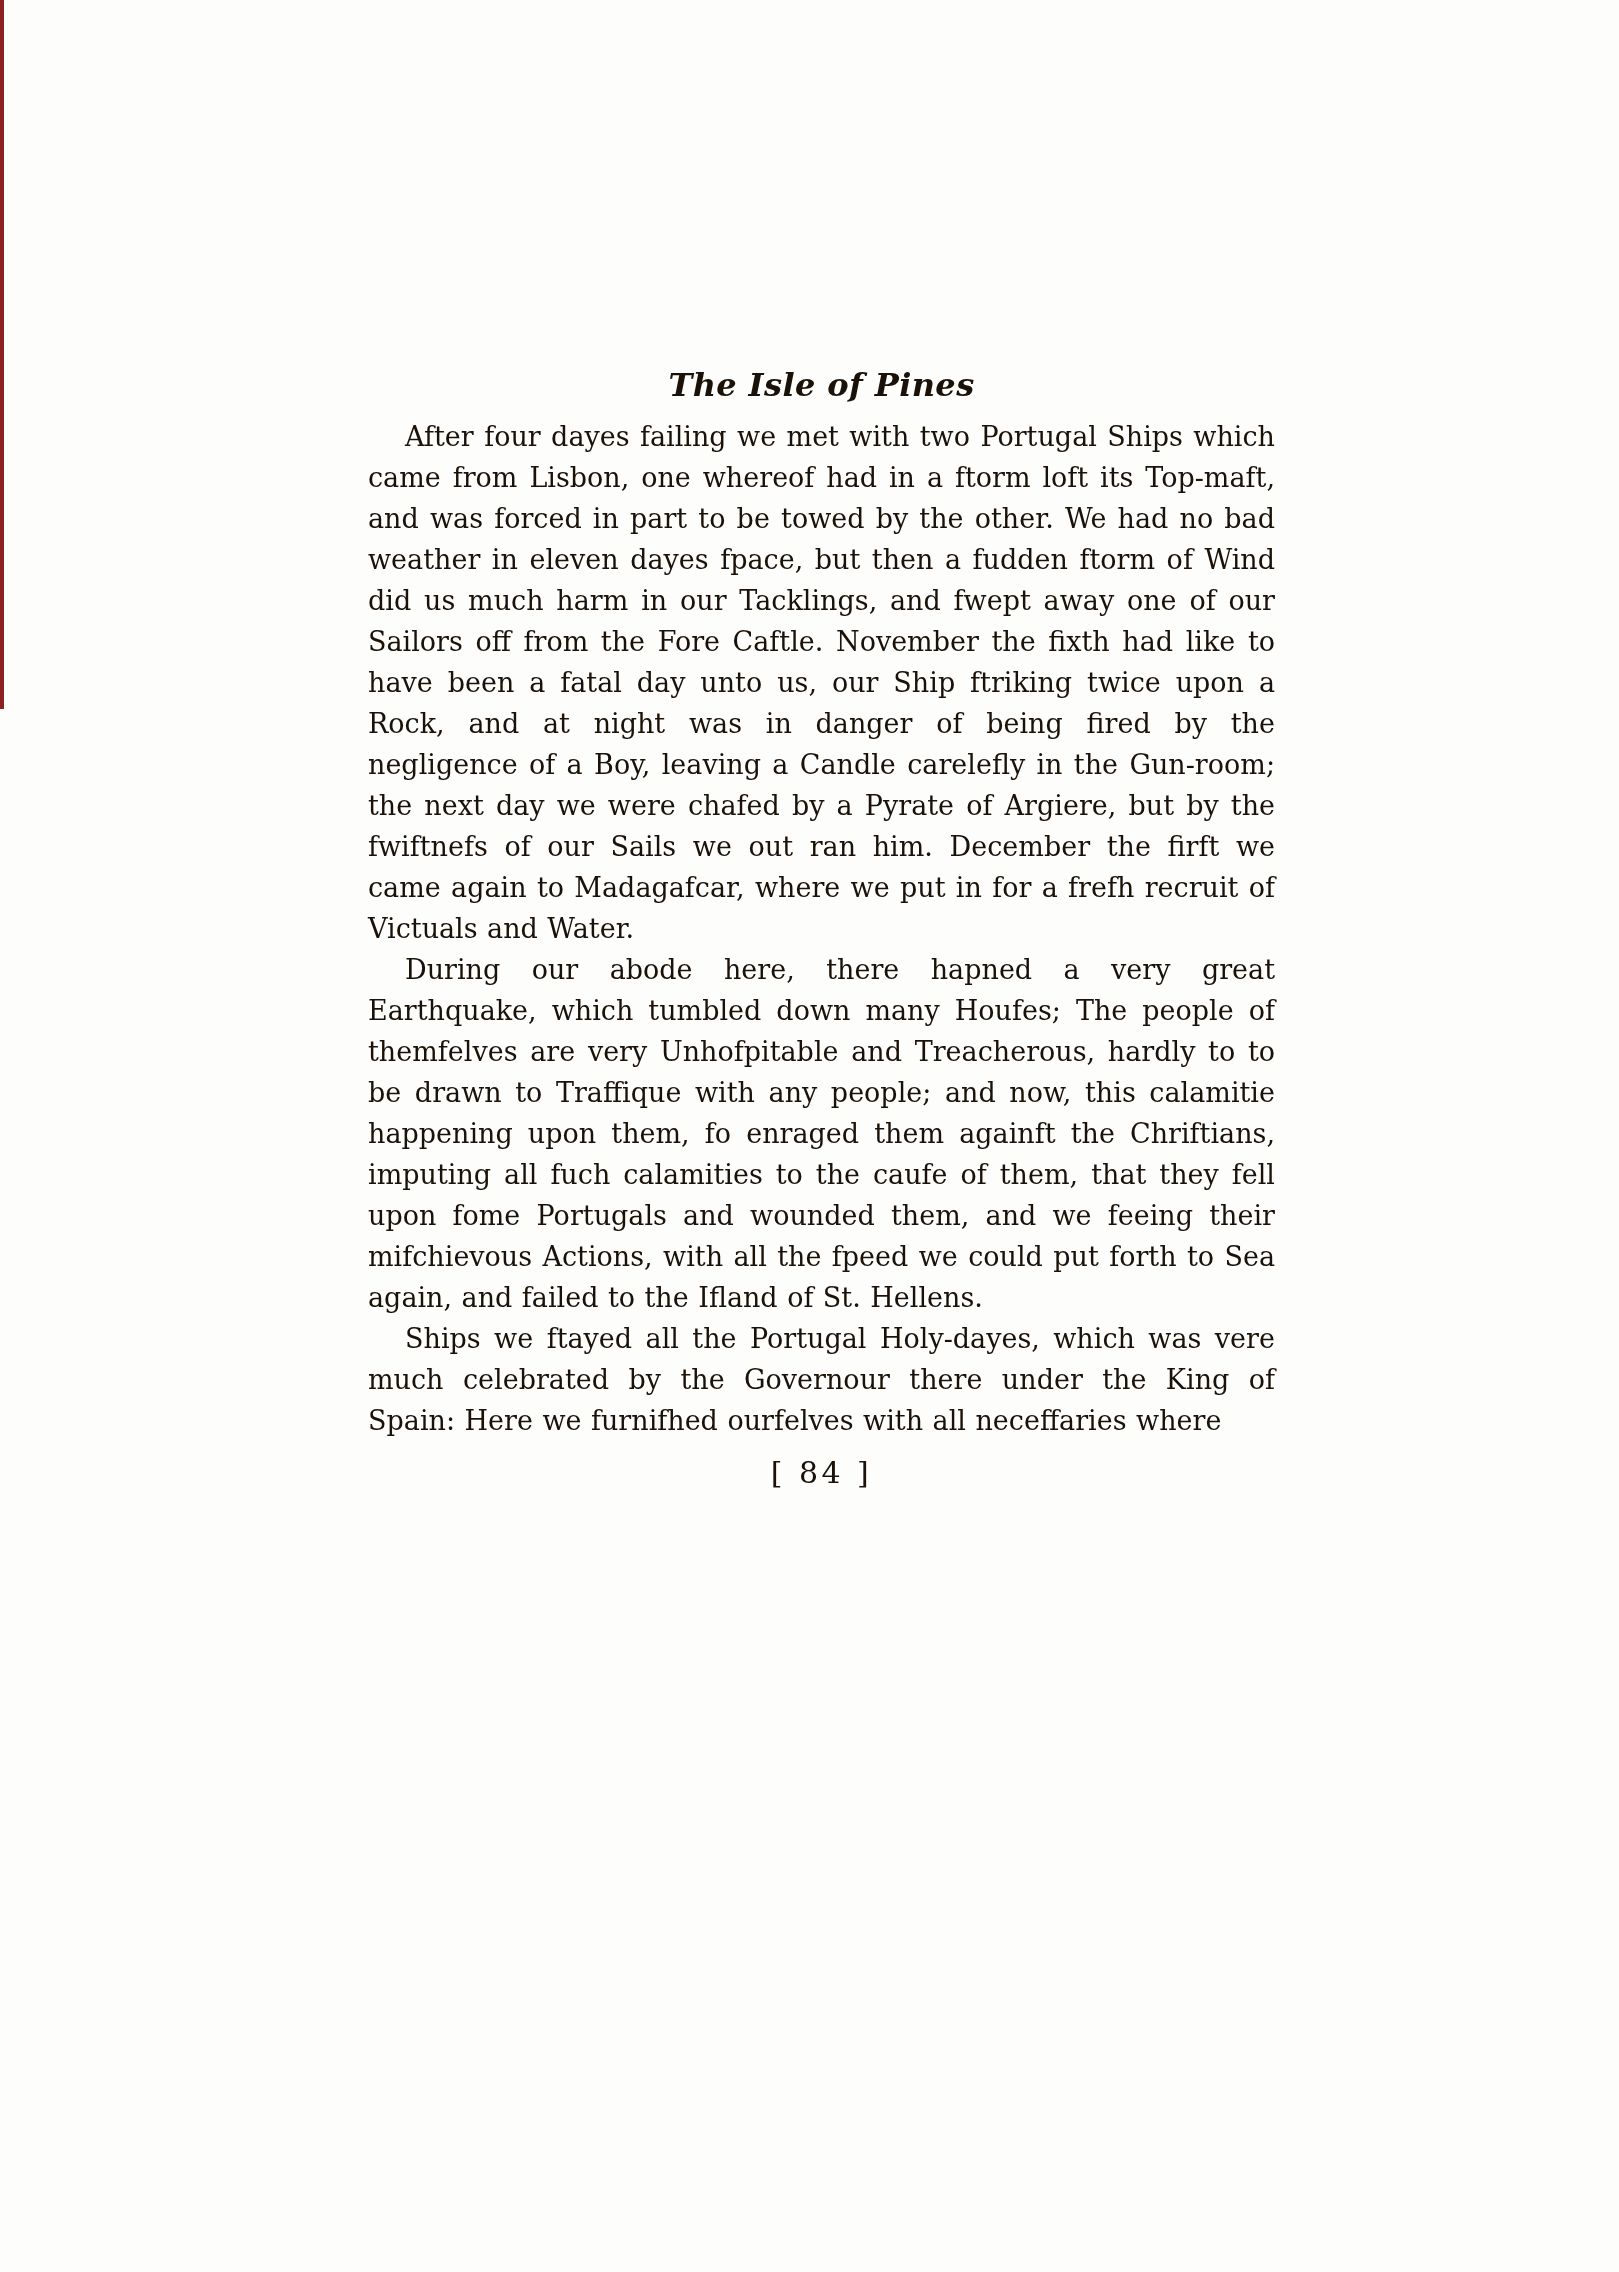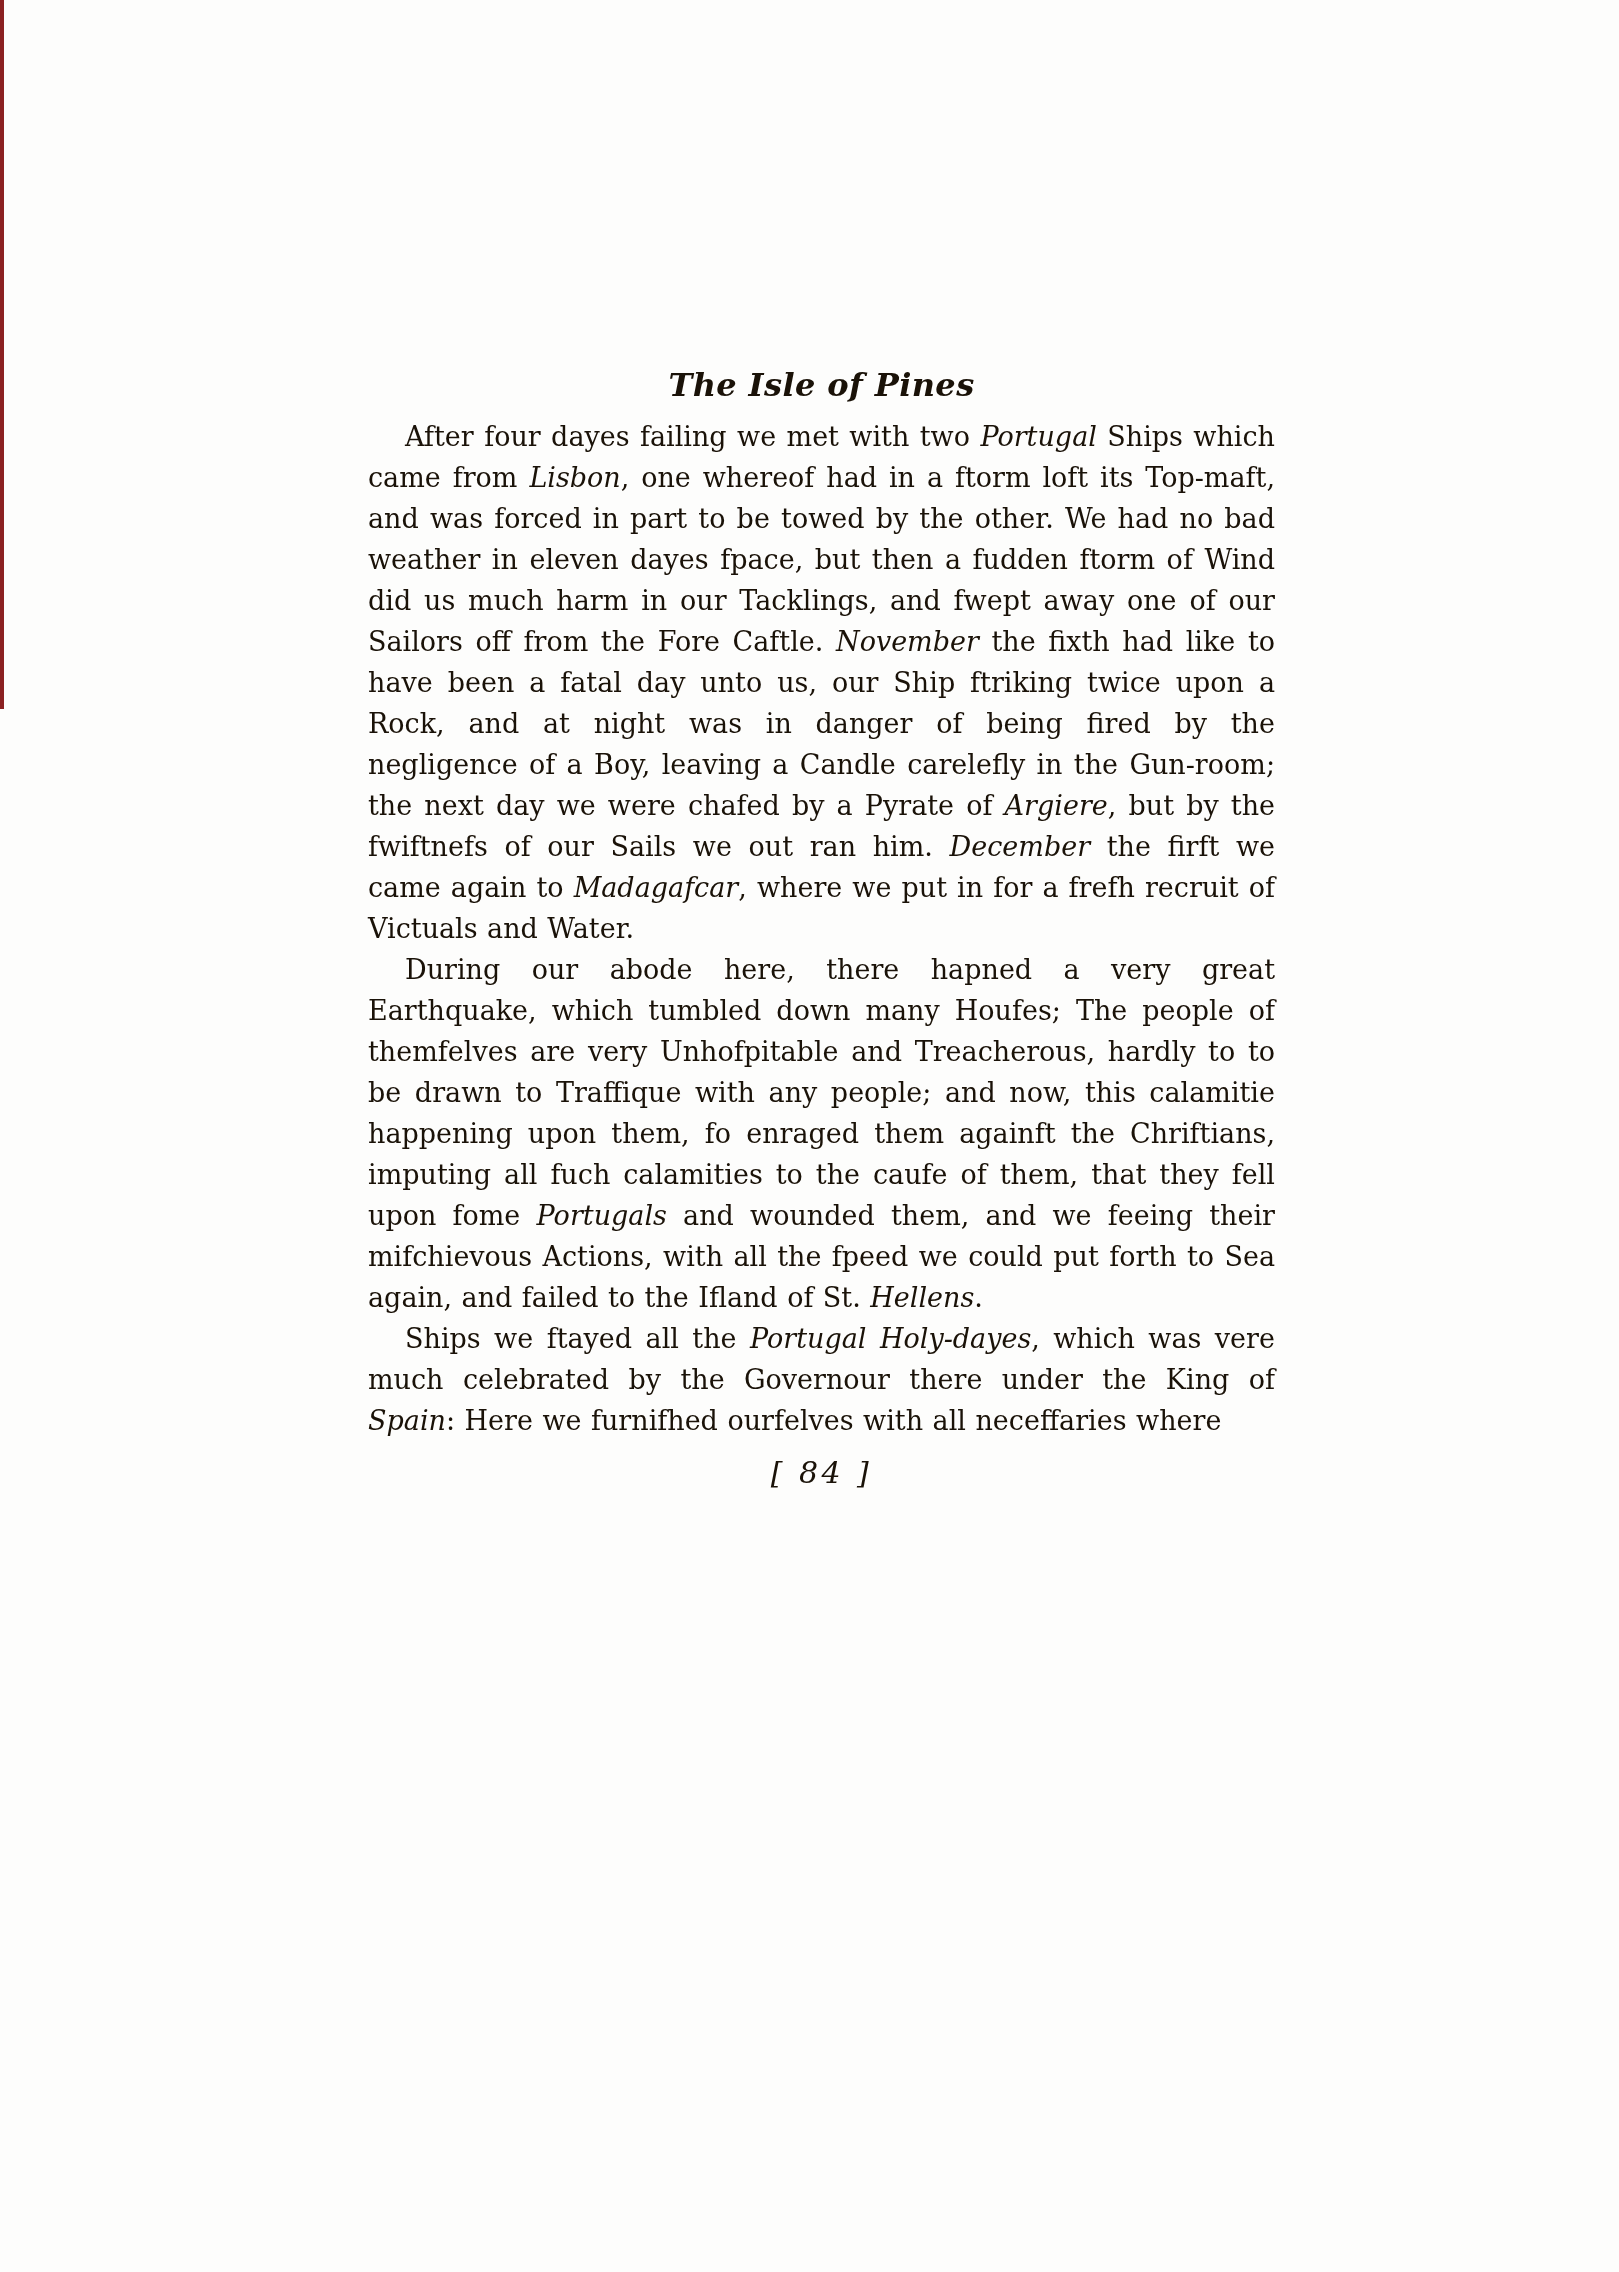--- a/index.html
+++ b/index.html
@@ -41,28 +41,27 @@
     margin: 0;
     font-size: 27px;
     line-height: 41px;
     text-align: justify;
     text-justify: inter-word;
     word-spacing: 0.9px;
   }
   p.body-par.indent {
     text-indent: 37px;
   }
-  .it { font-style: italic; }
+  .it { }
   .bd { font-weight: 700; }
   .page-number {
     text-align: center;
     font-size: 30px;
     margin-top: 14px;
     letter-spacing: 3.5px;
-    font-style: italic;
   }
 </style>
 </head>
 <body>
 
 <div class="edge-artifact"></div>
 
 <main class="text-block">
   <h1 class="title">The Isle of Pines</h1>
   <p class="body-par indent"><span>After four dayes failing we met with two </span><span class="it">Portugal</span><span> Ships which came from </span><span class="it">Lisbon</span><span>, one whereof had in a ftorm loft its Top-maft, and was forced in part to be towed by the other. We had no bad weather in eleven dayes fpace, but then a fudden ftorm of Wind did us much harm in our Tacklings, and fwept away one of our Sailors off from the Fore Caftle. </span><span class="it">November</span><span> the fixth had like to have been a fatal day unto us, our Ship ftriking twice upon a Rock, and at night was in danger of being fired by the negligence of a Boy, leaving a Candle carelefly in the Gun-room; the next day we were chafed by a Pyrate of </span><span class="it">Argiere</span><span>, but by the fwiftnefs of our Sails we out ran him. </span><span class="it">December</span><span> the firft we came again to </span><span class="it">Madagafcar</span><span>, where we put in for a frefh recruit of Victuals and Water.</span></p>

